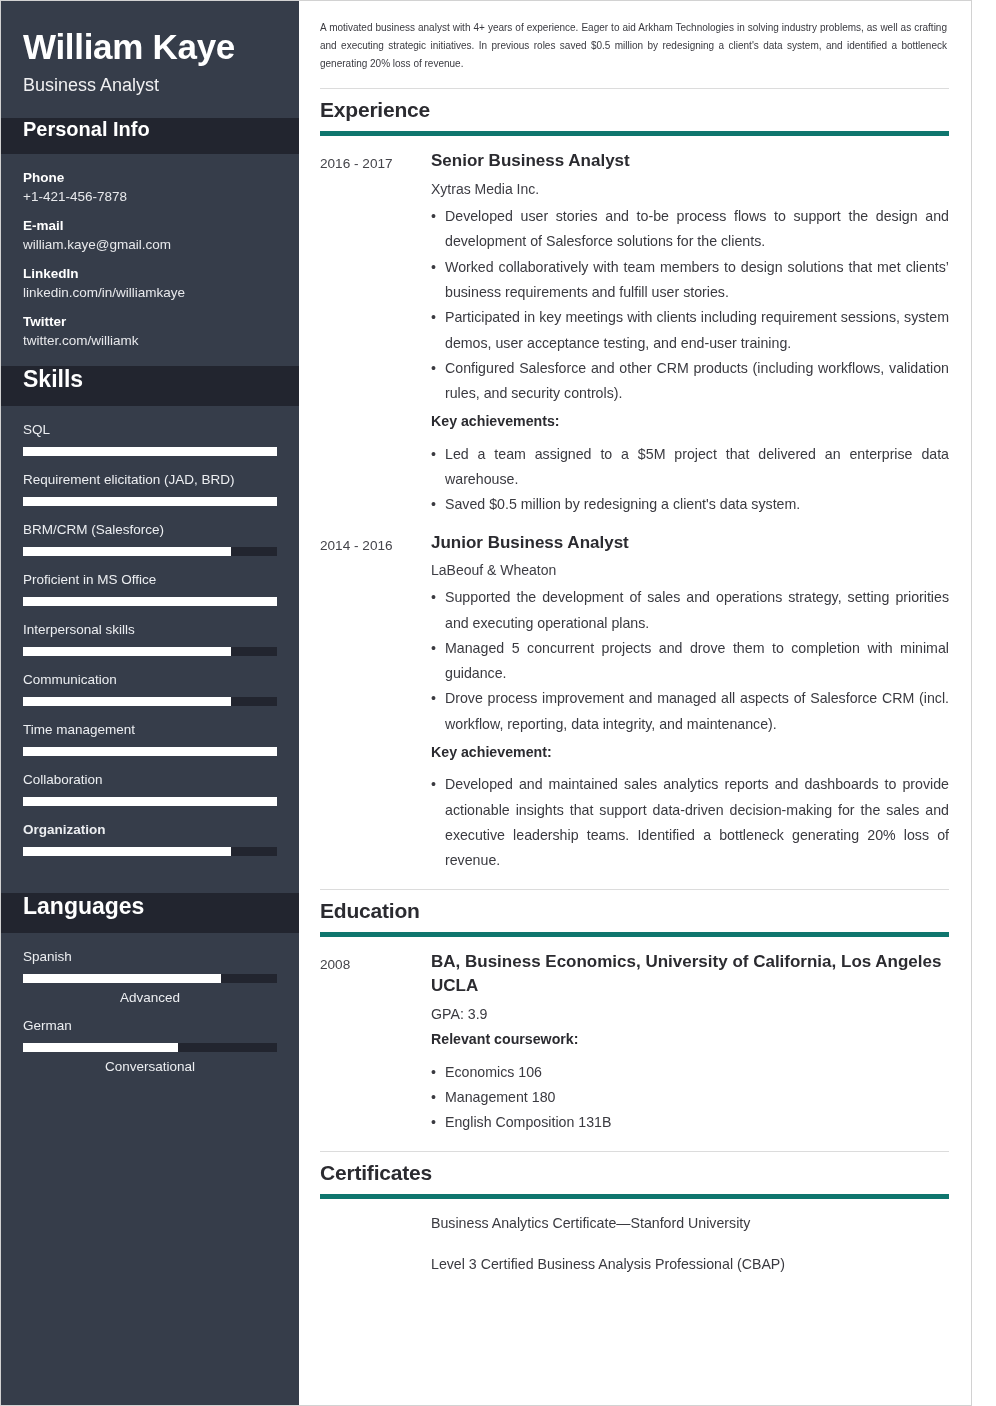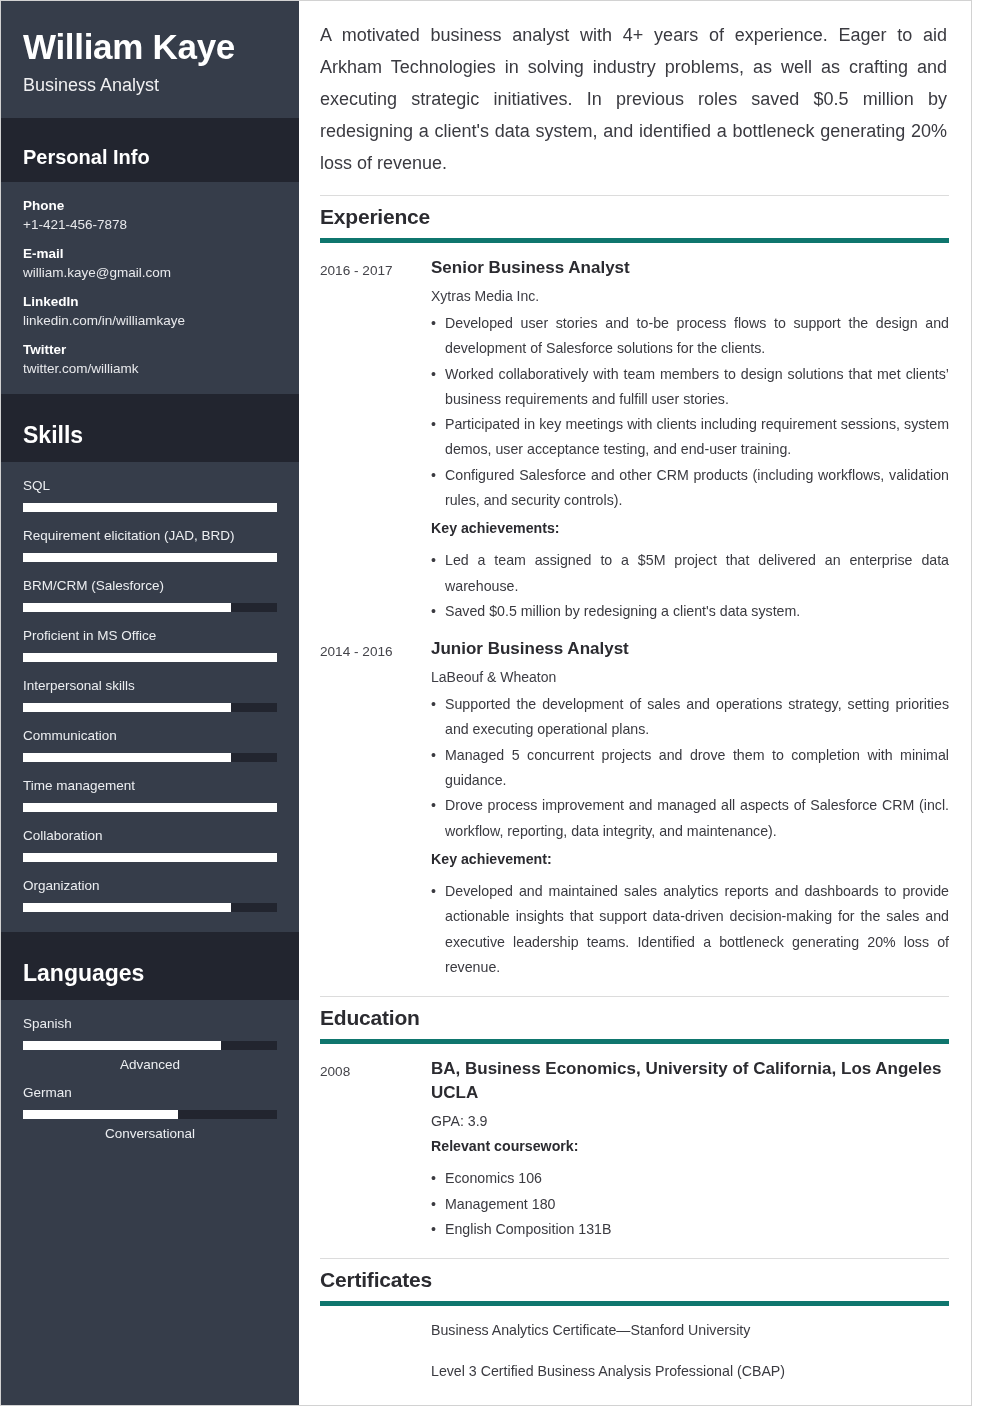--- a/index.html
+++ b/index.html
@@ -40,21 +40,21 @@
   }
   .job-title {
     font-size: 18px;
     font-weight: normal;
     margin-top: 9px;
     color: #f0f0f2;
   }
 
   .section-band {
     background: #22252f;
-    padding: 28px 22px 13px 22px;
+    padding: 0 22px 13px 22px;
   }
   .section-band-title {
     font-size: 20px;
     font-weight: bold;
     color: #ffffff;
   }
   .section-band.big .section-band-title { font-size: 23px; }
 
   .sidebar-body { padding: 16px 22px 18px 22px; }
 
@@ -66,21 +66,21 @@
     color: #ffffff;
     margin-bottom: 4px;
   }
   .contact-value {
     font-size: 13.5px;
     color: #e8e9ec;
     word-break: break-word;
   }
 
   .skill-item { margin-bottom: 16px; }
-  .skill-item:last-child { margin-bottom: 2px; }
+  .skill-item:last-child { margin-bottom: 19px; font-weight: bold; }
   .skill-label {
     font-size: 13.5px;
     color: #eceef1;
     margin-bottom: 10px;
   }
   .bar-track {
     height: 9px;
     width: 100%;
     background: #22252f;
   }
@@ -105,21 +105,21 @@
   
   .main {
     flex: 1 1 auto;
     padding: 18px 22px 0 21px;
     background: #ffffff;
     color: #33333a;
     min-width: 0;
   }
 
   .summary {
-    font-size: 18px;
+    font-size: 10px;
     line-height: 1.78;
     text-align: justify;
     color: #3a3a40;
     padding-right: 2px;
   }
 
   .section {
     margin-top: 16px;
   }
   .section-heading {

